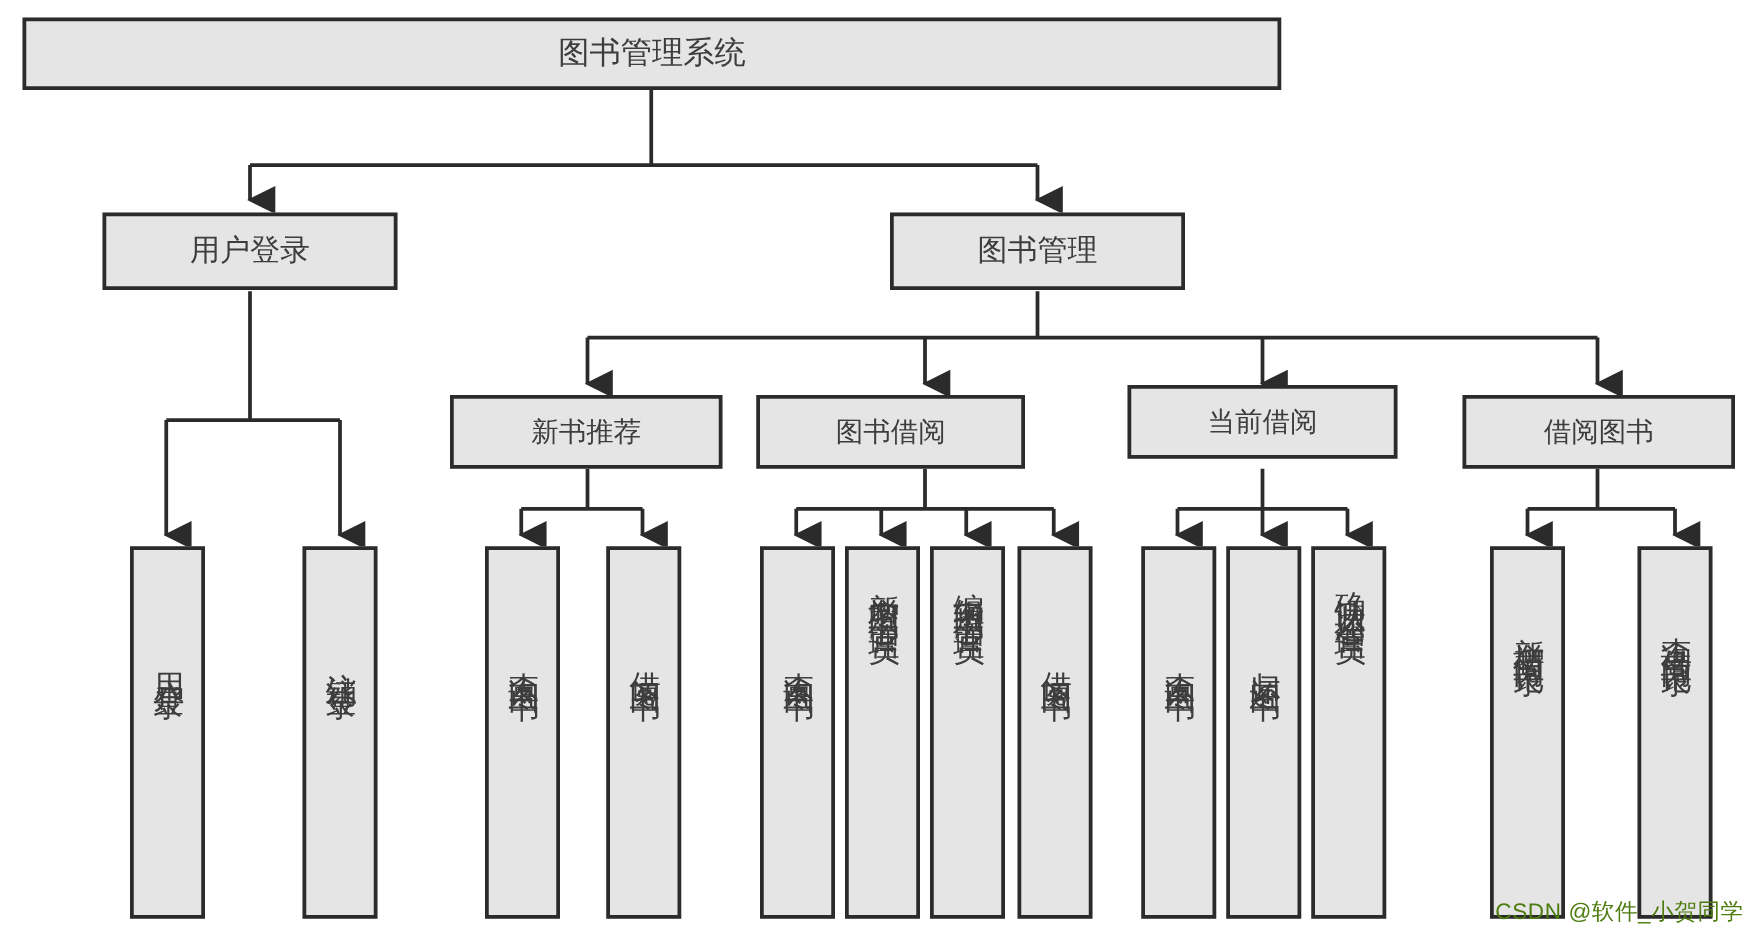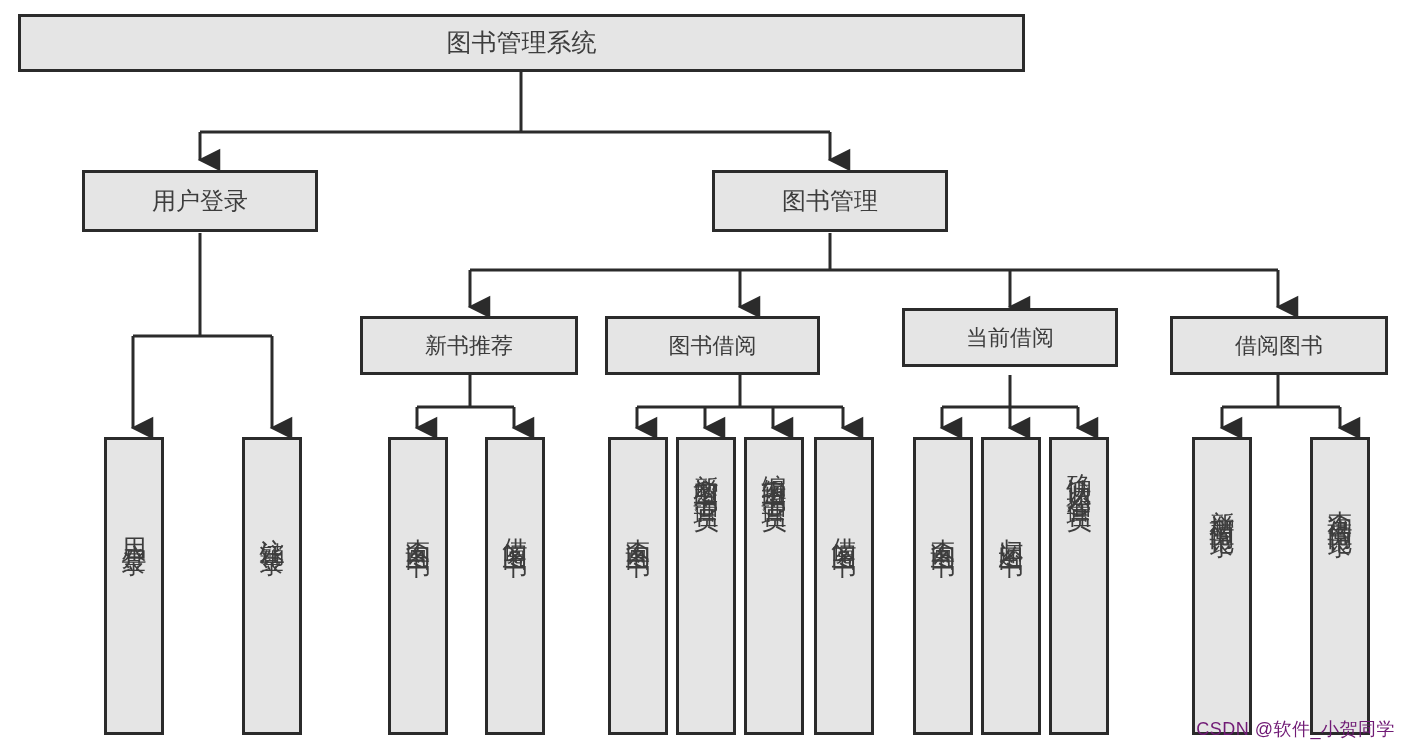--- a/index.html
+++ b/index.html
@@ -70,21 +70,21 @@
     white-space: nowrap;
   }
   .leaf.mid .lbl { margin-top: 64px; }
   .leaf.mid2 .lbl { margin-top: 36px; }
 
   #watermark {
     position: absolute;
     right: 10px;
     bottom: 6px;
     font-size: 18px;
-    color: #701a75;
+    color: #4d7c0f;
     letter-spacing: 0.5px;
     white-space: nowrap;
   }
 </style>
 </head>
 <body>
 
 <div id="canvas">
 
   <svg class="wires" viewBox="0 0 1405 747">

